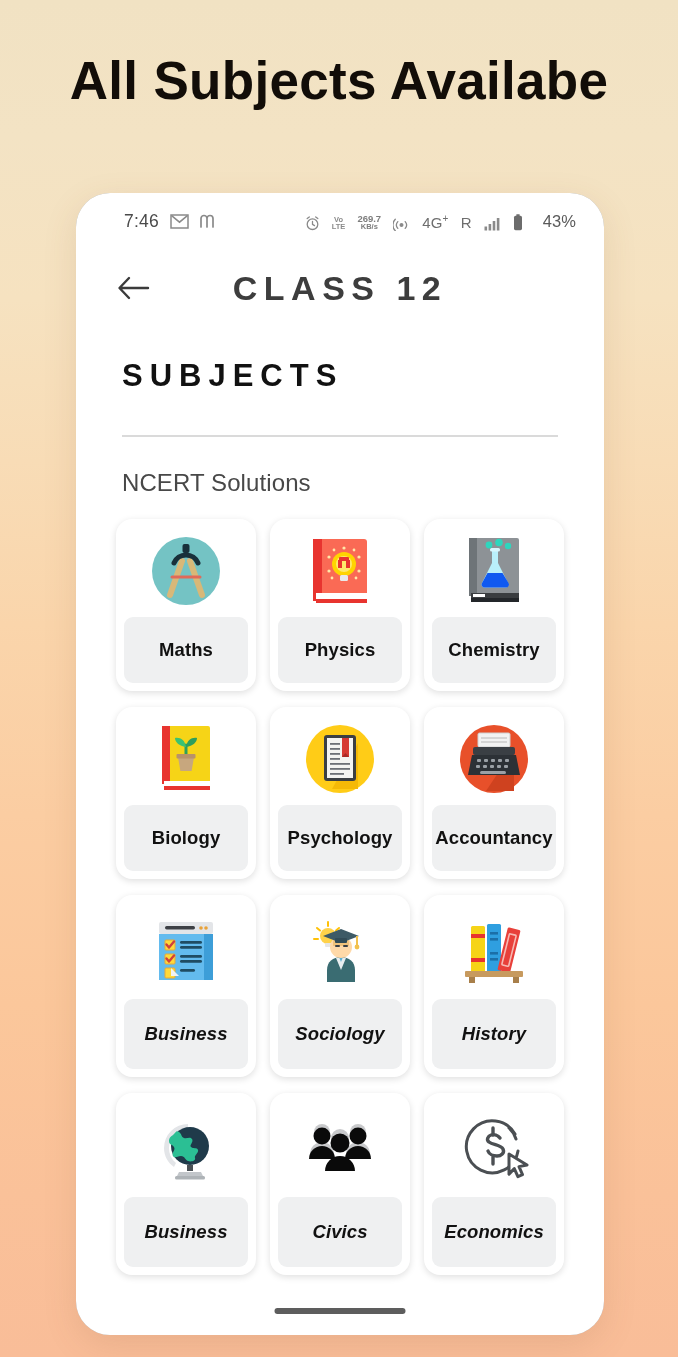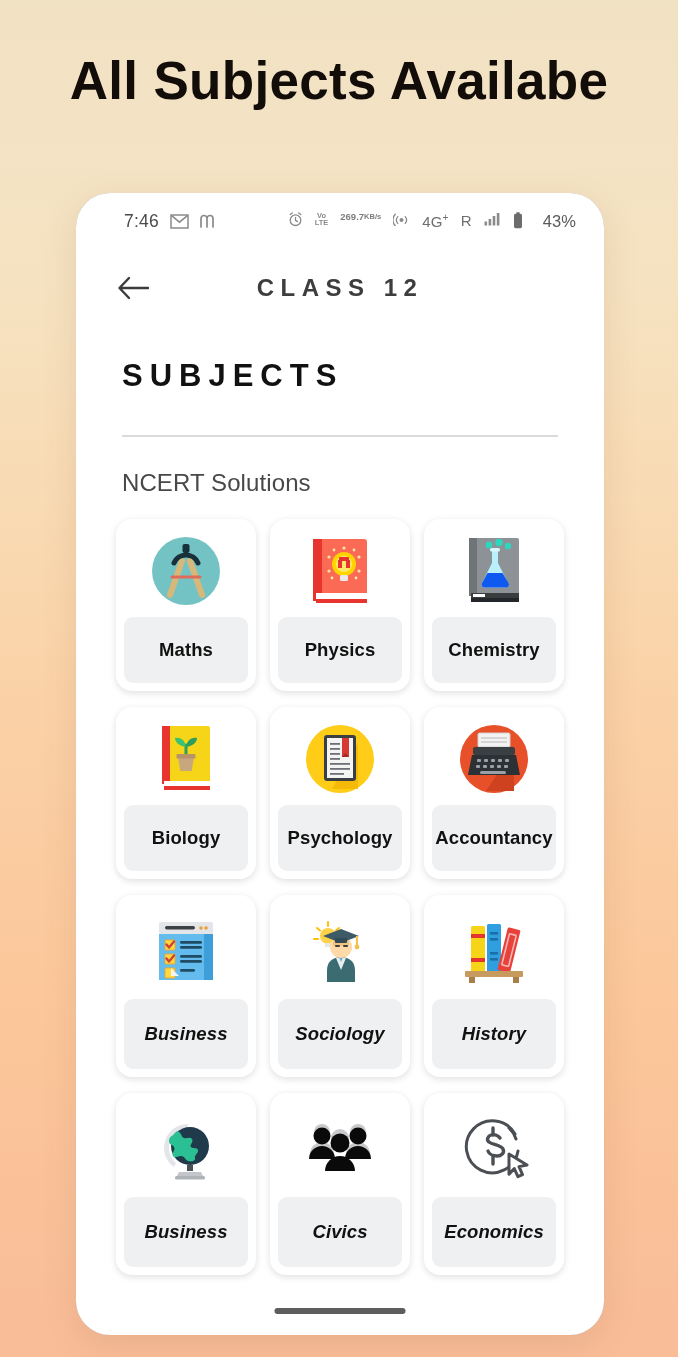--- a/index.html
+++ b/index.html
@@ -55,28 +55,28 @@
   .statusbar {
     position: absolute; top: 0; left: 0; right: 0;
     height: 56px;
     display: flex; align-items: center;
     padding: 0 28px 0 48px;
     color: #5f5f5f;
     font-size: 17px;
   }
   .sb-left { display: flex; align-items: center; gap: 11px; }
   .sb-time { font-size: 17.5px; color: #4a4a4a; letter-spacing: 0.2px; }
-  .sb-right { margin-left: auto; display: flex; align-items: flex-start; gap: 12px; }
+  .sb-right { margin-left: auto; display: flex; align-items: flex-end; gap: 12px; }
   .sb-ic { color: #7b7b7b; display: inline-flex; align-items: center; }
   .volte {
     display: inline-flex; flex-direction: column; align-items: center;
     line-height: 0.95; font-size: 7.5px; font-weight: 700; color: #8a8a8a;
   }
   .netspeed {
-    display: inline-flex; flex-direction: row; align-items: center;
+    display: inline-flex; flex-direction: column; align-items: center;
     line-height: 1.0; color: #7d7d7d;
   }
   .netspeed .nsv { font-size: 9.5px; font-weight: 600; }
   .netspeed .nsu { font-size: 7.5px; font-weight: 600; }
   .sb-txt { font-size: 15px; color: #6e6e6e; letter-spacing: 0.2px; }
   .sb-sup { font-size: 10px; vertical-align: super; }
   .sb-batt { font-size: 16.5px; color: #5a5a5a; letter-spacing: 0.1px; margin-left: 8px; }
 
   
   .appbar {
@@ -84,21 +84,21 @@
     height: 78px;
     display: flex; align-items: center;
   }
   .back-btn {
     width: 56px; height: 56px; margin-left: 30px;
     display: flex; align-items: center; justify-content: center;
     cursor: pointer;
   }
   .appbar-title {
     position: absolute; left: 0; right: 0; text-align: center;
-    font-size: 24px; font-weight: 600; color: #3d3d3d;
+    font-size: 34px; font-weight: 600; color: #3d3d3d;
     letter-spacing: 6.5px;
     pointer-events: none;
   }
 
   
   .content { position: absolute; top: 134px; left: 0; right: 0; bottom: 0; }
 
   .section-title {
     margin: 31px 0 0 46px;
     font-size: 31px; font-weight: 700; color: #111111;

